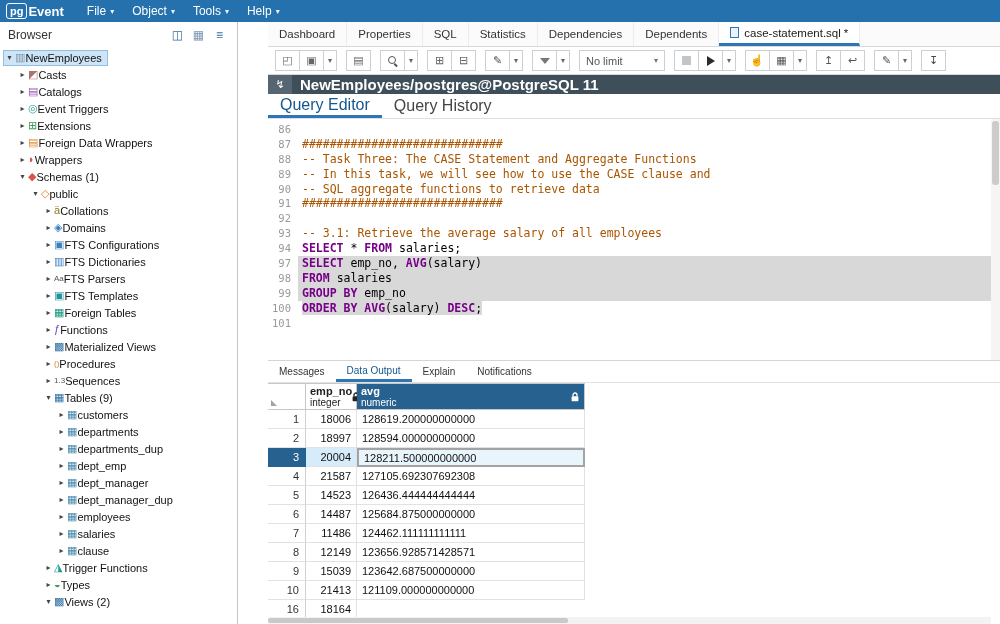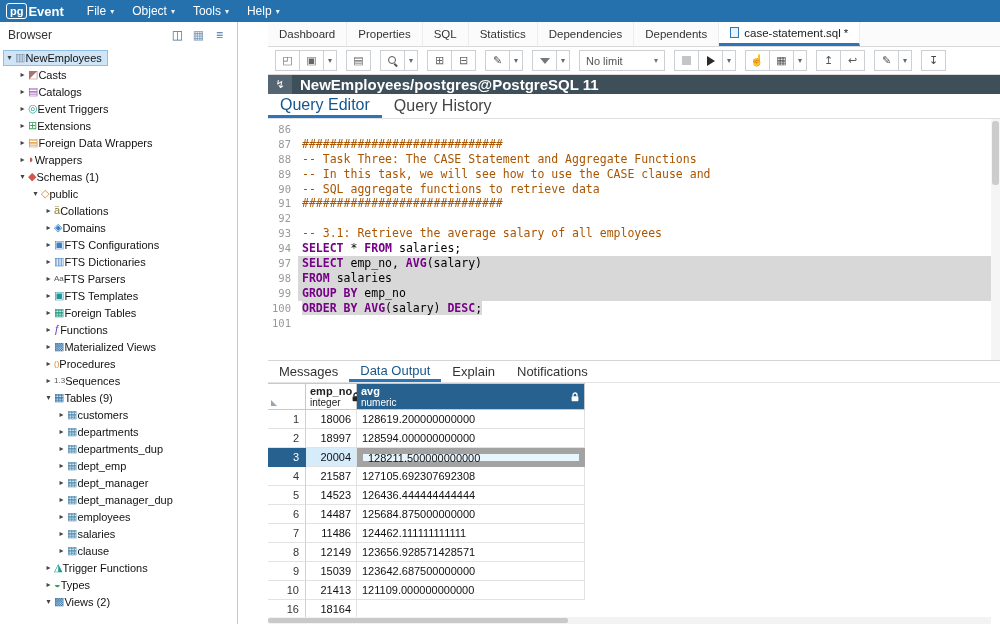--- a/index.html
+++ b/index.html
@@ -82,21 +82,21 @@
   .code{flex:1;white-space:pre;padding-left:4px;margin-right:9px}
   .eline.full .code{background:#d8d8d8}
   .seltext{background:#d8d8d8}
   .k{color:#770088;font-weight:bold}
   .c{color:#aa5500}
   .p{color:#000}
   .vscroll{position:absolute;right:0;top:0;bottom:0;width:9px;background:#f5f5f5}
   .vthumb{position:absolute;top:2px;right:1px;width:7px;height:64px;background:#ccc;border-radius:3px}
 
   .otabs{height:23px;display:flex;background:#fff;border-top:1px solid #d5d5d5;
-         border-bottom:1px solid #e3e3e3;font-size:13px;flex:none}
+         border-bottom:1px solid #e3e3e3;font-size:10px;flex:none}
   .otab{display:flex;align-items:center;padding:0 11px;color:#333}
   .otab.active{color:#14578f;border-bottom:3px solid #2c76b8}
 
   .gridwrap{height:241px;position:relative;overflow:hidden;background:#fff;flex:none;font-size:11px}
   .ghead{display:flex;height:27px}
   .gcorner{width:38px;border:1px solid #c8c8c8;border-left:none;background:#fff;position:relative;flex:none}
   .gcorner::after{content:'';position:absolute;left:3px;bottom:3px;width:0;height:0;
                   border-left:6px solid #9aa5ad;border-top:6px solid transparent}
   .gcol{border-top:1px solid #c8c8c8;border-right:1px solid #c8c8c8;border-bottom:1px solid #c8c8c8;
         padding:2px 5px 2px 4px;display:flex;justify-content:space-between;align-items:center;flex:none}
@@ -107,21 +107,21 @@
   .clock{display:flex;align-items:center}
   .grow{display:flex;height:19px}
   .gnum{width:38px;border-right:1px solid #d0d0d0;border-bottom:1px solid #e2e2e2;display:flex;
         align-items:center;justify-content:flex-end;padding-right:6px;color:#333;background:#fff;flex:none}
   .gcell{border-right:1px solid #e2e2e2;border-bottom:1px solid #e2e2e2;display:flex;
          align-items:center;padding:0 5px;flex:none;color:#111}
   .gcell.emp{width:51px;justify-content:flex-end}
   .gcell.avg{width:228px}
   .grow.sel .gnum{background:#26618f;color:#fff;border-color:#26618f}
   .grow.sel .gcell.emp{background:#d7ecfa}
-  .grow.sel .gcell.avg{background:#e8f5fd;border:6px solid #a3a3a3}
+  .grow.sel .gcell.avg{background:#e8f5fd;border:2px solid #a3a3a3}
   .hscroll{position:absolute;left:0;right:9px;bottom:0;height:7px;background:#f3f3f3}
   .hthumb{width:300px;height:5px;background:#c9c9c9;margin-top:1px;border-radius:2px}
 </style>
 </head>
 <body>
 
 <div class="menubar">
   <div class="logo">
     <span class="pg">pg</span>
     <span>Event</span>

